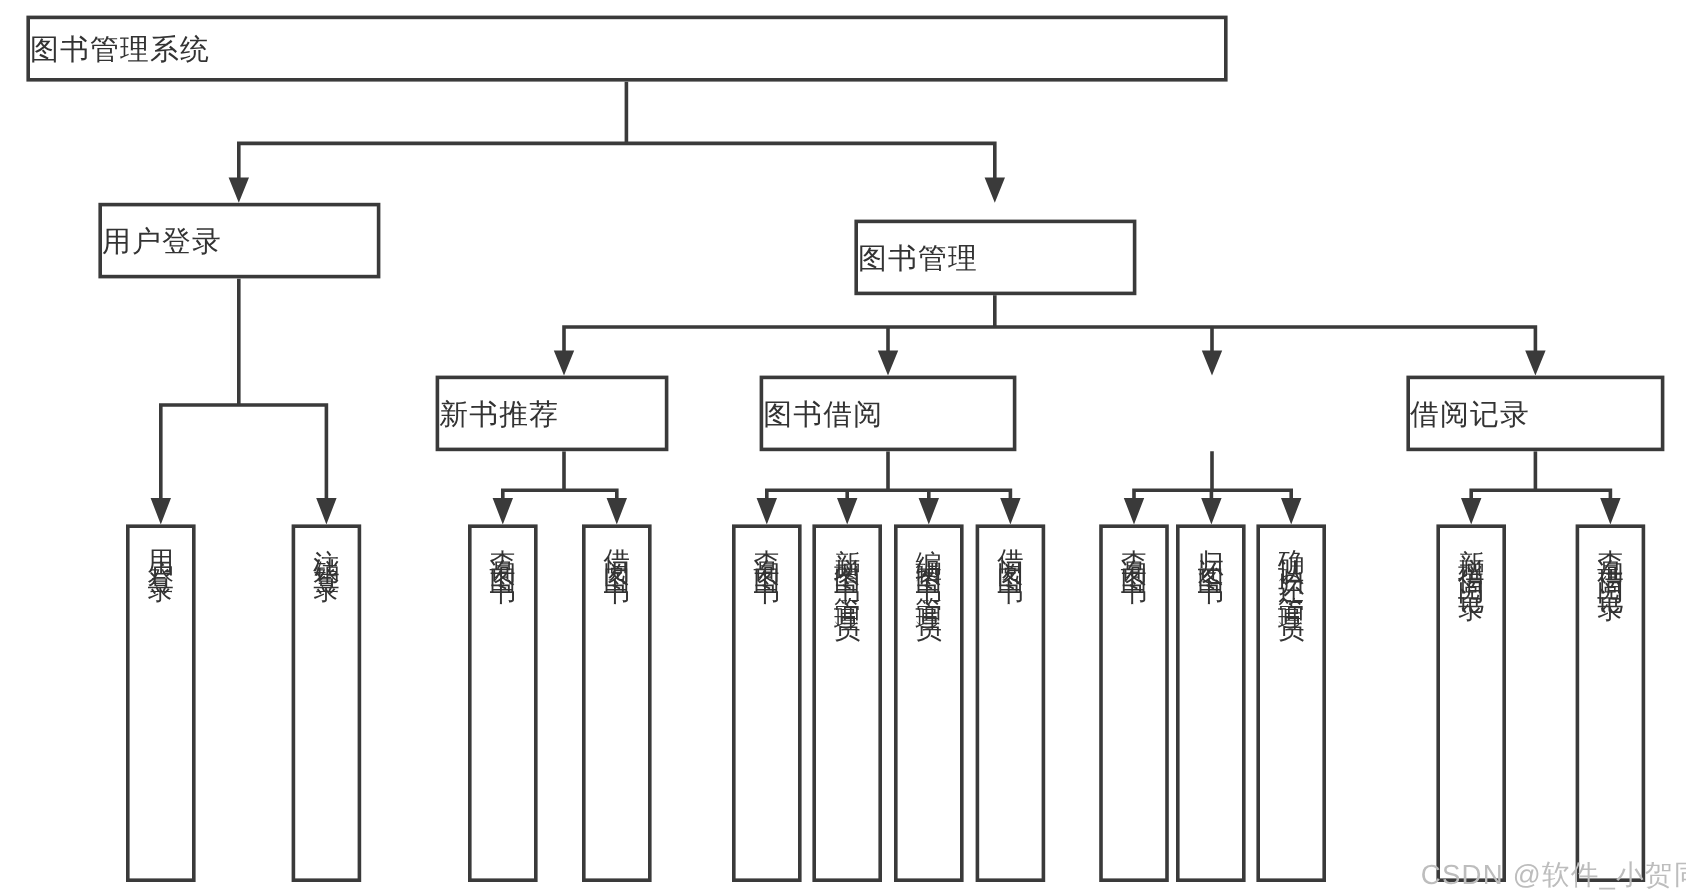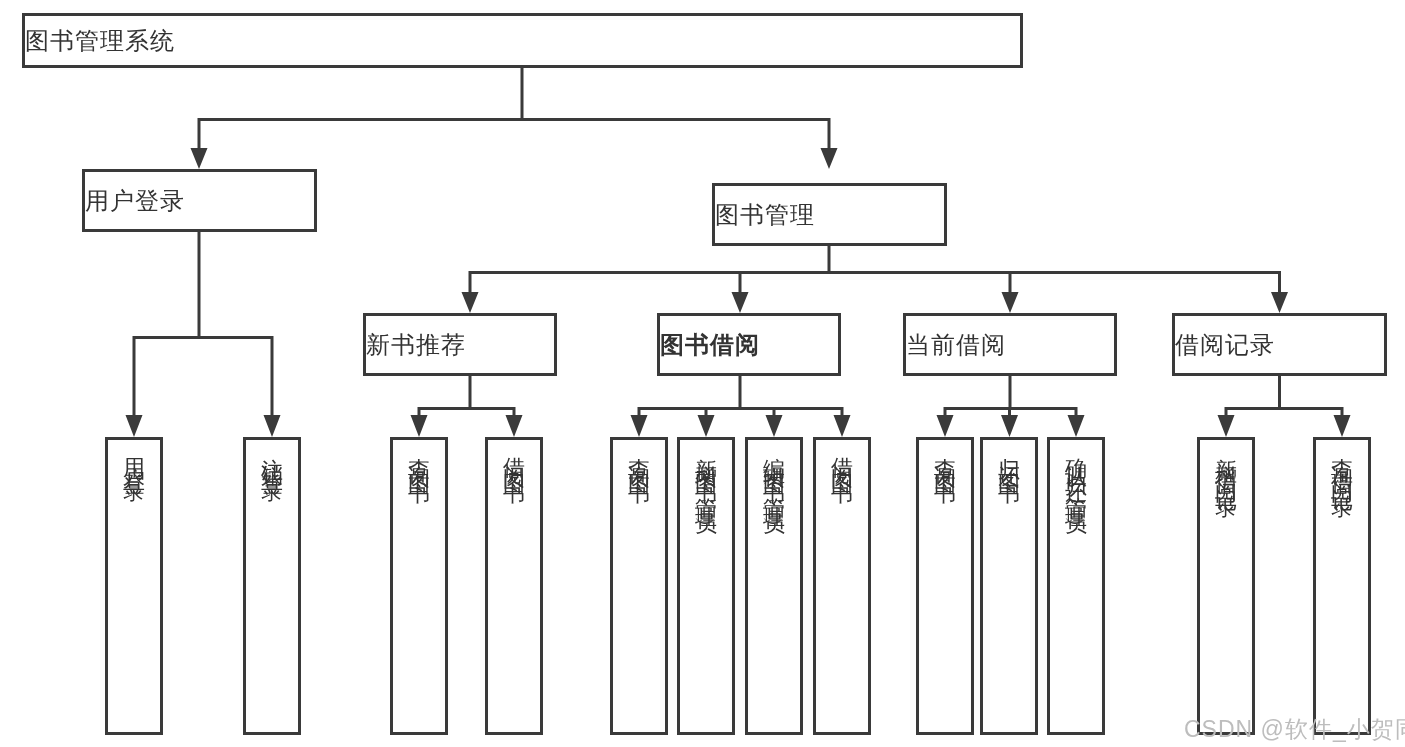--- a/index.html
+++ b/index.html
@@ -73,25 +73,22 @@
   <div class="node" style="left:82px; top:169px; width:235px; height:63px;">
     <span>用户登录</span>
   </div>
   <div class="node" style="left:712px; top:169px; width:235px; height:63px;margin-top:14px;">
     <span>图书管理</span>
   </div>
 
   <div class="node" style="left:363px; top:313px; width:194px; height:63px;">
     <span>新书推荐</span>
   </div>
-  <div class="node" style="left:657px; top:313px; width:184px; height:63px;font-weight:bold;">
+  <div class="node" style="left:633px; top:313px; width:214px; height:63px;">
     <span>图书借阅</span>
-  </div>
-  <div class="node" style="left:903px; top:313px; width:214px; height:63px;">
-    <span>当前借阅</span>
   </div>
   <div class="node" style="left:1172px; top:313px; width:215px; height:63px;">
     <span>借阅记录</span>
   </div>
 
   <div class="node leaf" style="left:105px; top:437px; width:58px; height:298px;">
     <span>用户登录</span>
   </div>
   <div class="node leaf" style="left:243px; top:437px; width:58px; height:298px;">
     <span>注销登录</span>

